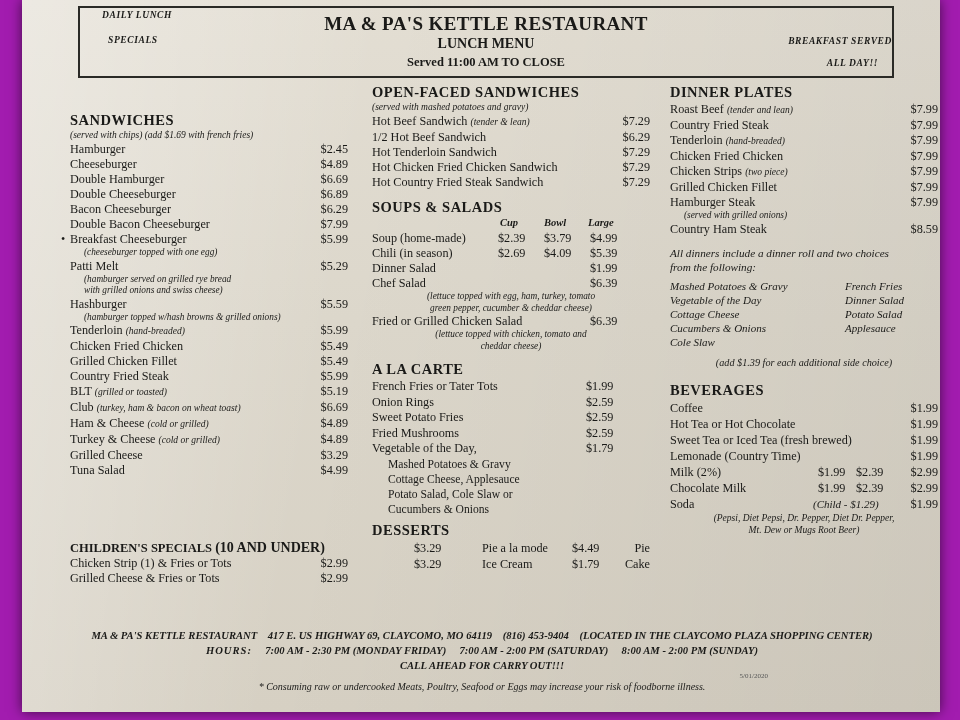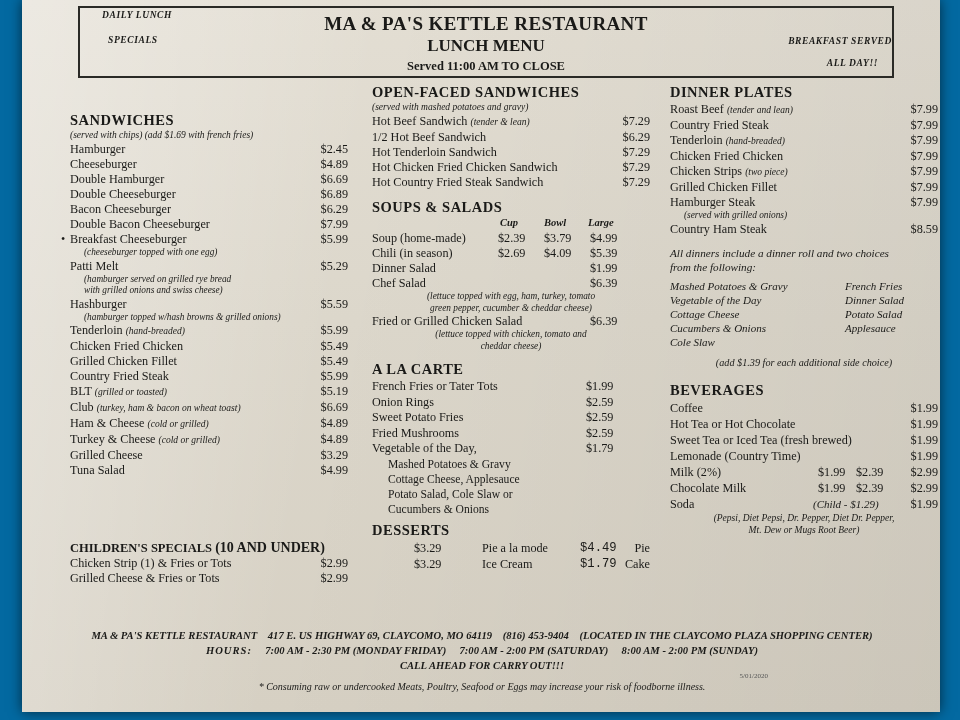--- a/index.html
+++ b/index.html
@@ -10,21 +10,21 @@
   body {
     width: 960px;
     height: 720px;
     overflow: hidden;
     font-family: "Liberation Serif", serif;
   }
   .page {
     position: relative;
     width: 960px;
     height: 720px;
-    background: #0369a1;
+    background: #a21caf;
   }
   .menu-sheet {
     position: absolute;
     left: 22px;
     top: 0px;
     width: 918px;
     height: 712px;
     background: #dedad0;
     background-image:
       linear-gradient(100deg, rgba(255,255,255,0.35) 0%, rgba(255,255,255,0.0) 35%, rgba(0,0,0,0.05) 100%),
@@ -44,21 +44,21 @@
   .hdr-title {
     text-align: center;
     font-weight: bold;
     font-size: 19px;
     letter-spacing: 0.4px;
     margin-top: 5px;
   }
   .hdr-sub {
     text-align: center;
     font-weight: bold;
-    font-size: 17px;
+    font-size: 14px;
     margin-top: 1px;
   }
   .hdr-served {
     text-align: center;
     font-weight: bold;
     font-size: 12.5px;
     margin-top: 3px;
   }
   .corner {
     position: absolute;
@@ -143,21 +143,21 @@
   .ss-row .c2 { position: absolute; left: 172px; }
   .ss-row .c3 { position: absolute; left: 218px; }
 
   .alc-row { position: relative; font-size: 12.2px; line-height: 15.5px; }
   .alc-row .pr { position: absolute; left: 214px; }
   .alc-sub { font-size: 11.6px; line-height: 15px; padding-left: 16px; }
 
   .des-row { position: relative; font-size: 12.2px; line-height: 16px; text-align: right; }
   .des-row .p1 { position: absolute; left: 42px; }
   .des-row .n2 { position: absolute; left: 110px; }
-  .des-row .p2 { position: absolute; left: 208px; font-family: Liberation Mono, monospace; }
+  .des-row .p2 { position: absolute; left: 200px; }
 
   .sides-wrap { font-size: 11px; font-style: italic; line-height: 14px; }
   .sides-note { font-size: 11.2px; font-style: italic; line-height: 14px; }
   .sides-grid { position: relative; }
   .sides-grid .r { position: relative; height: 14px; }
   .sides-grid .r .rt { position: absolute; left: 175px; }
   .add-note { font-size: 10.2px; font-style: italic; text-align: center; margin-top: 8px; }
 
   .bev-row { position: relative; font-size: 12.2px; line-height: 16px; white-space: nowrap; }
   .bev-note { font-size: 9.5px; font-style: italic; text-align: center; margin-top: 0; line-height: 12px; }

